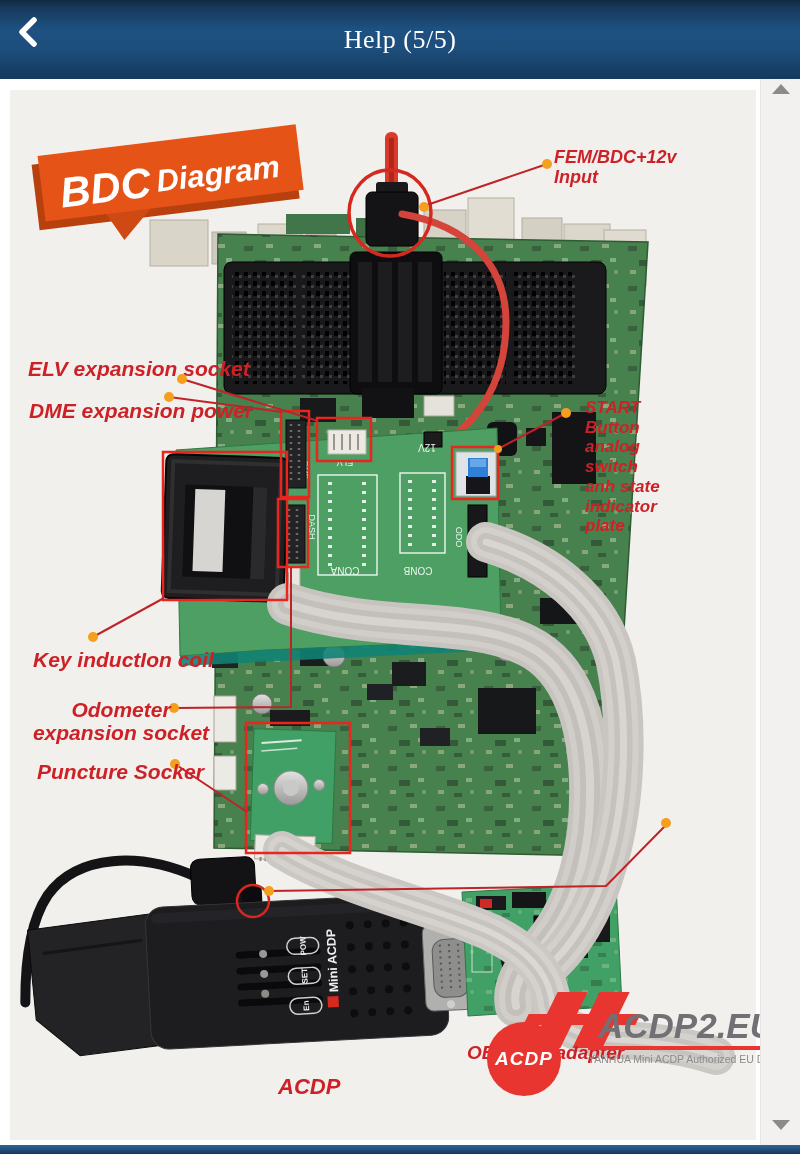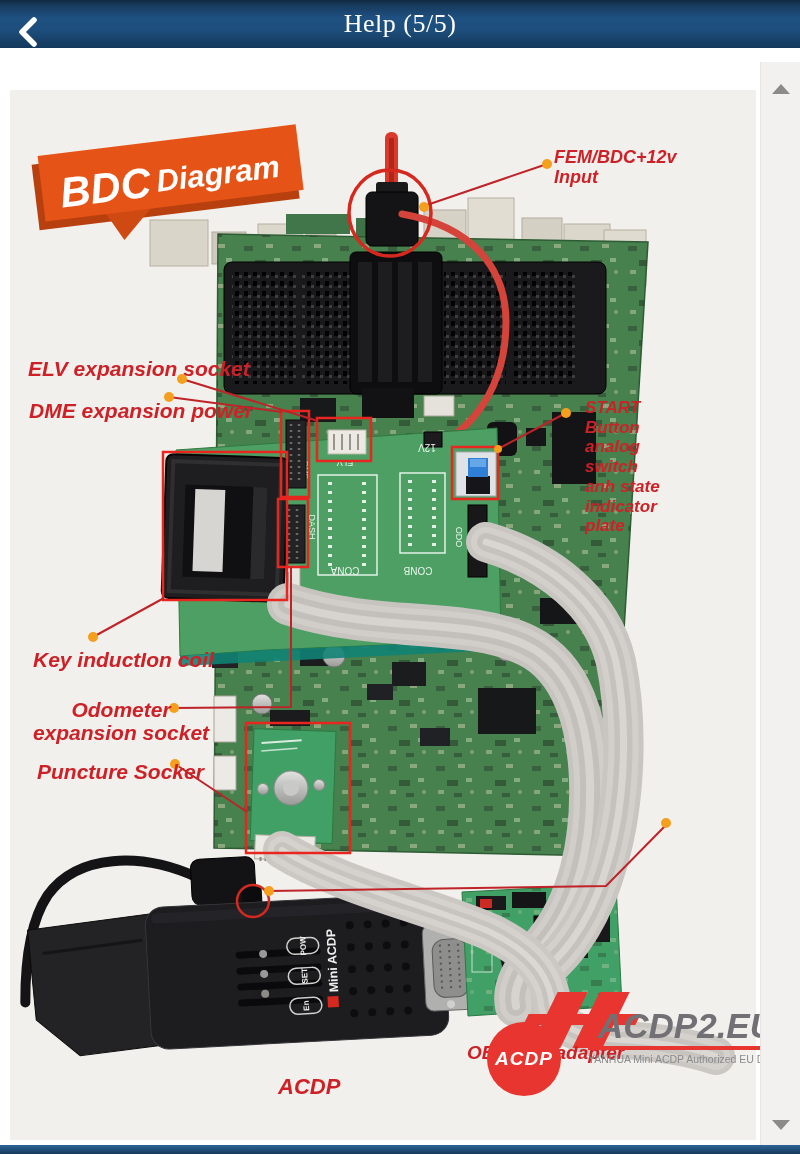--- a/index.html
+++ b/index.html
@@ -1,21 +1,21 @@
 <!DOCTYPE html>
 <html><head>
 <meta charset="utf-8">
 <style>
   * { margin:0; padding:0; box-sizing:border-box; }
   html,body { width:800px; height:1154px; overflow:hidden; }
   body { position:relative; font-family:"Liberation Sans", sans-serif; background:#ffffff; }
 
   
   .header {
-    position:absolute; left:0; top:0; width:800px; height:48px; z-index:10;
+    position:absolute; left:0; top:0; width:800px; height:79px; z-index:10;
     background:linear-gradient(180deg,#10293f 0%,#173a5c 10%,#1e5182 38%,#1d4e7c 62%,#173f66 88%,#143a5e 100%);
     display:flex; align-items:center; justify-content:center;
   }
   .header .title {
     color:#ffffff; font-family:"Liberation Serif", serif; font-size:26px; letter-spacing:0.5px;
   }
   .back-btn { position:absolute; left:14px; top:16px; width:30px; height:32px; cursor:pointer; }
 
   
   .bottom-bar { position:absolute; left:0; top:1145px; width:800px; height:9px; z-index:10;

